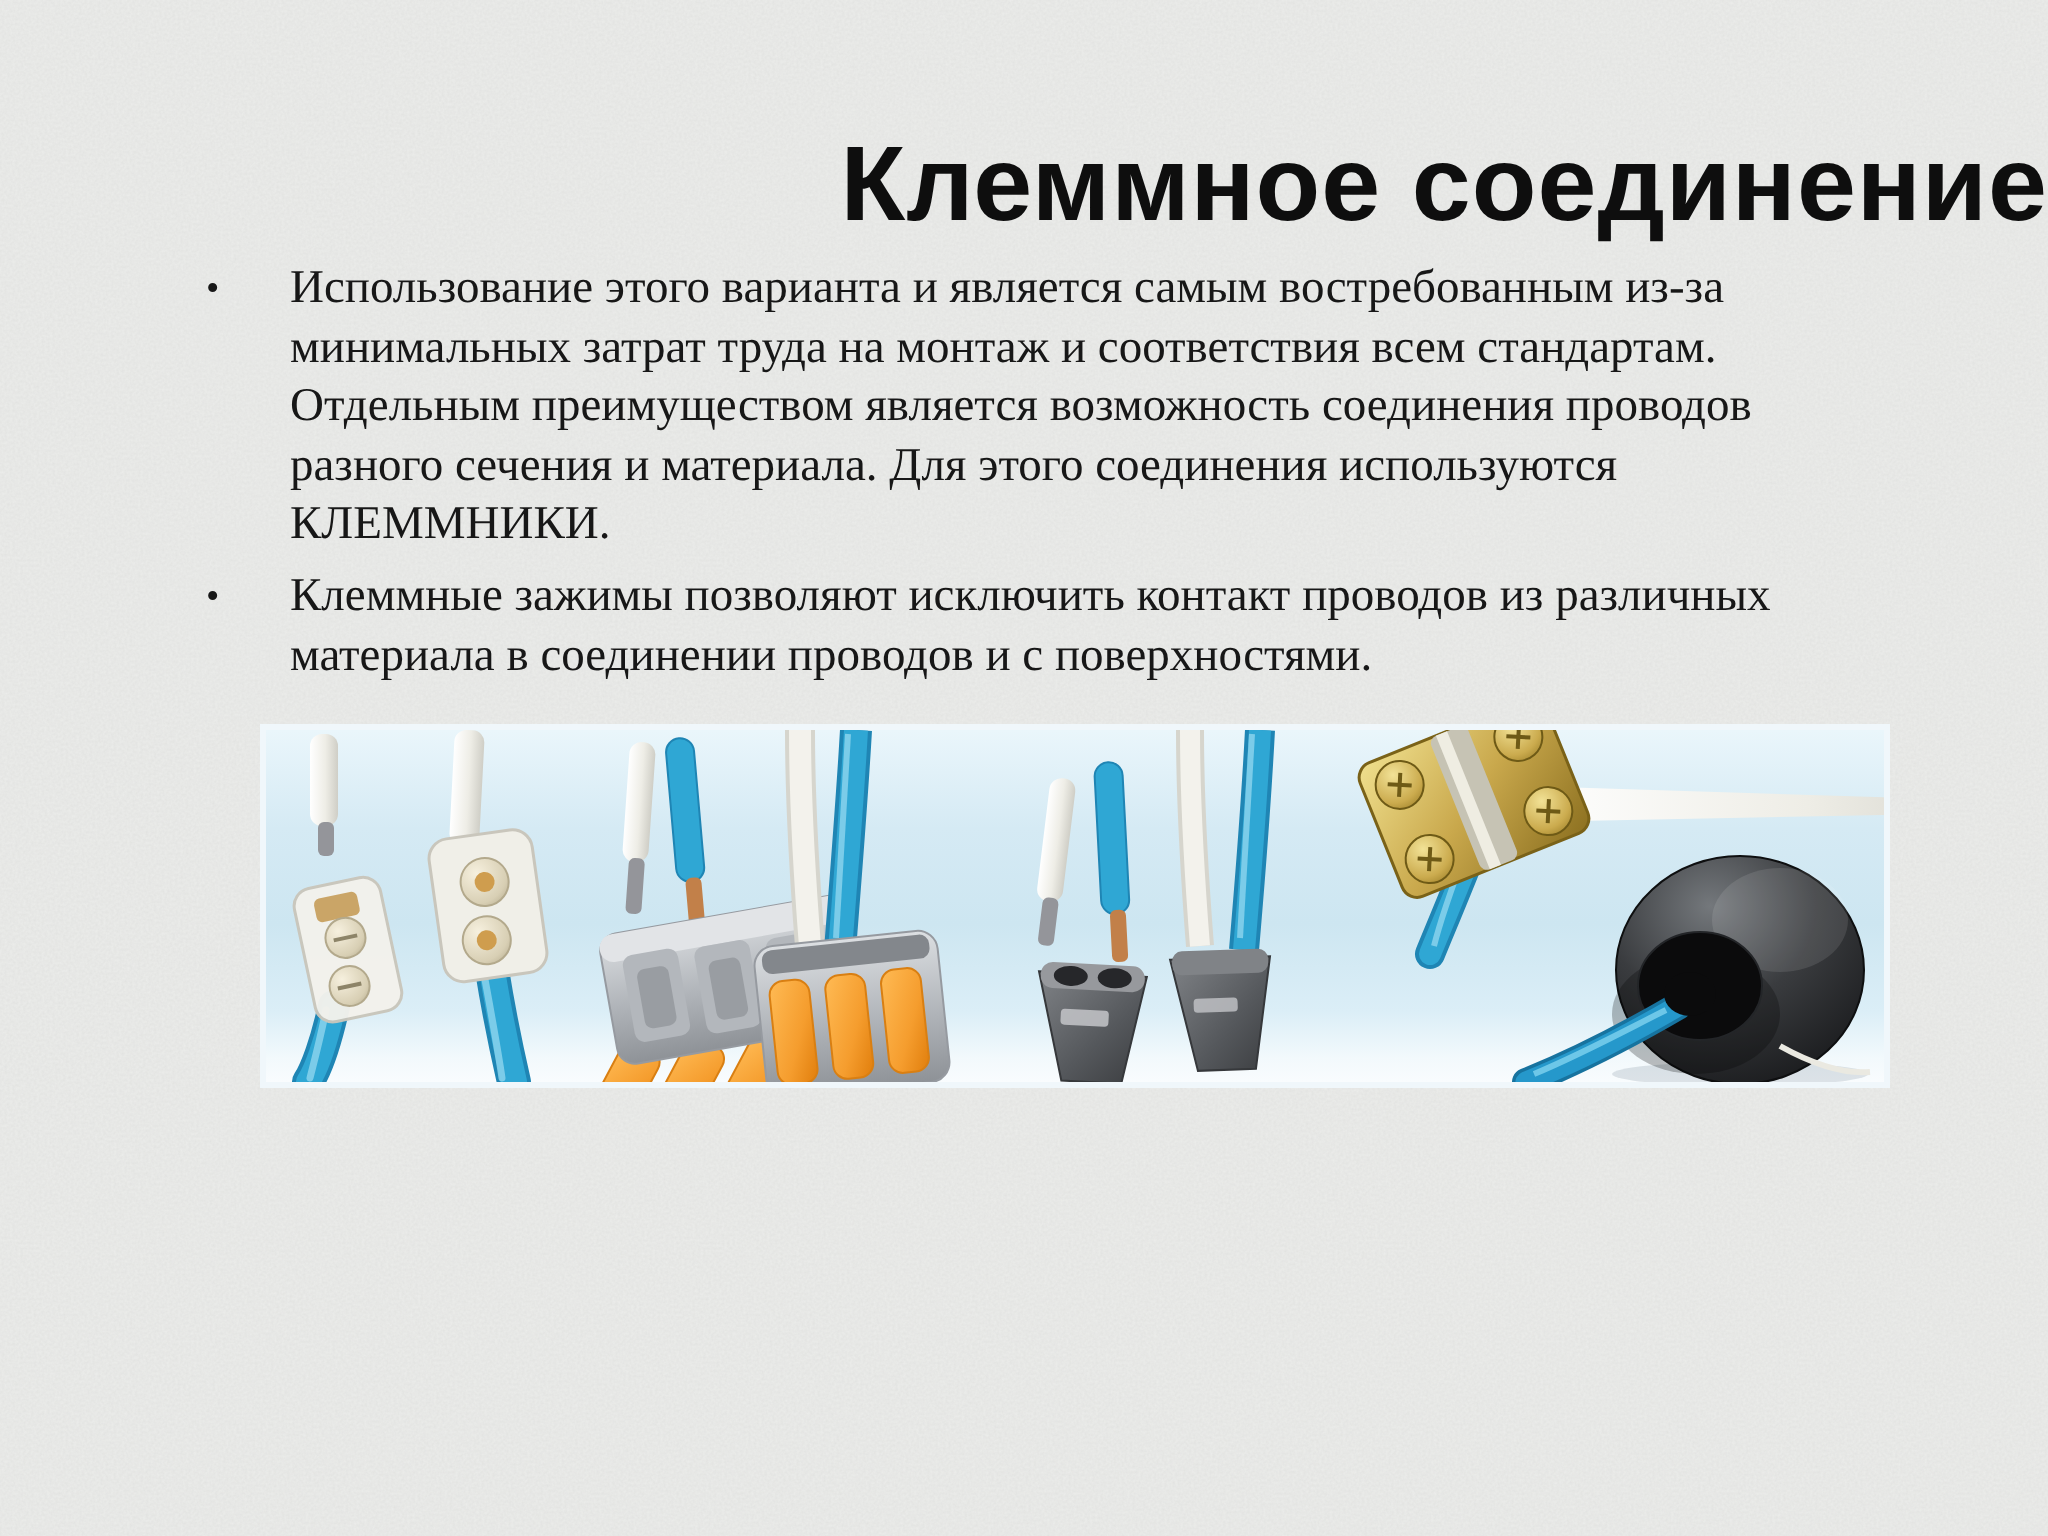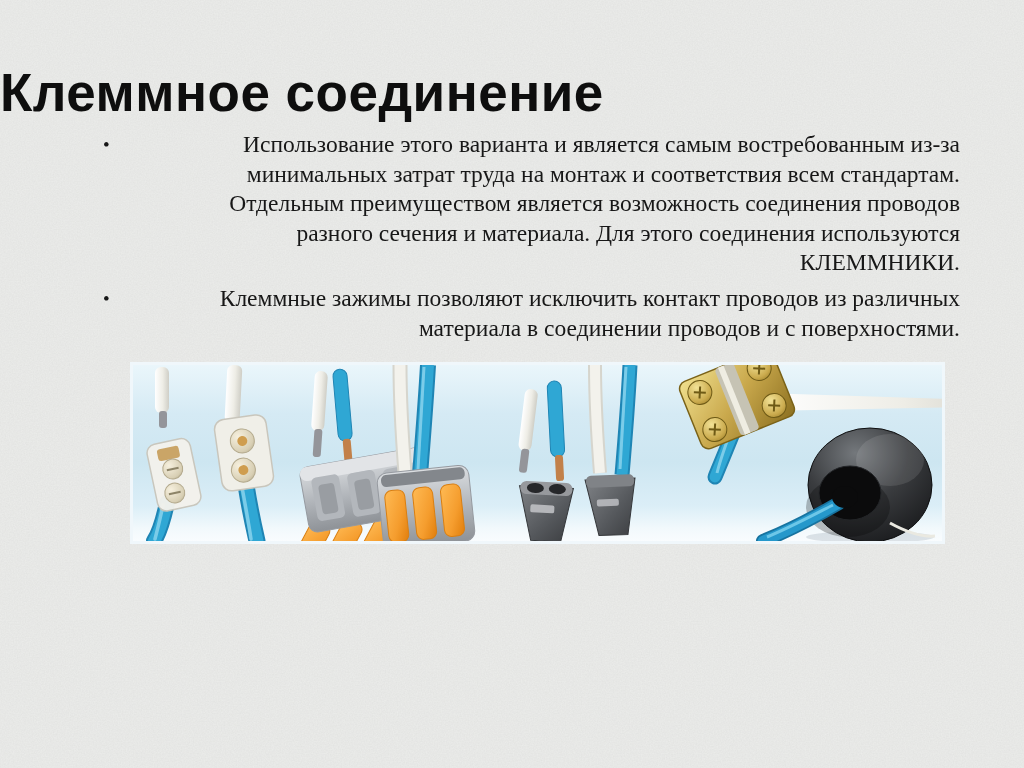--- a/index.html
+++ b/index.html
@@ -5,35 +5,35 @@
   html,body{margin:0;padding:0;}
   body{
     width:1024px;height:768px;overflow:hidden;
     background:var(--background,#ecedeb);
     font-family:"Liberation Sans",sans-serif;
   }
   .slide{position:relative;width:1024px;height:768px;}
   .noise{position:absolute;left:0;top:0;z-index:0;pointer-events:none;}
   .title{
     position:absolute;left:0;top:62px;width:100%;margin:0;z-index:1;
-    text-align:left;font-family:"Liberation Sans",sans-serif;
+    text-align:right;font-family:"Liberation Sans",sans-serif;
     font-size:53px;font-weight:700;letter-spacing:.5px;color:#0e0e0e;
   }
   .bullets{
     position:absolute;left:96px;top:130px;width:864px;z-index:1;
     margin:0;padding:0;list-style:none;
   }
   .bullet{
     display:flex;align-items:flex-start;
     font-family:"Liberation Serif",serif;
     font-size:23.5px;line-height:29.6px;color:#171717;
   }
   .bullet + .bullet{margin-top:6px;}
   .marker{flex:0 0 42px;width:42px;padding-left:7px;font-size:19px;line-height:30px;}
-  .btext{flex:1;white-space:pre-line;text-align:right;}
+  .btext{flex:1;white-space:pre-line;}
   .photo{
     position:absolute;left:130px;top:362px;width:809px;height:176px;margin:0;z-index:1;
     border:3px solid #f0f7fb;
     background:linear-gradient(180deg,#eaf6fb 0%,#d5eaf4 28%,var(--photo_bg,#cde6f1) 55%,#dbeef7 80%,#f2f9fc 93%,#f9fcfe 100%);
   }
   .connectors{display:block;width:100%;height:100%;}
 </style>
 </head>
 <body>
 

